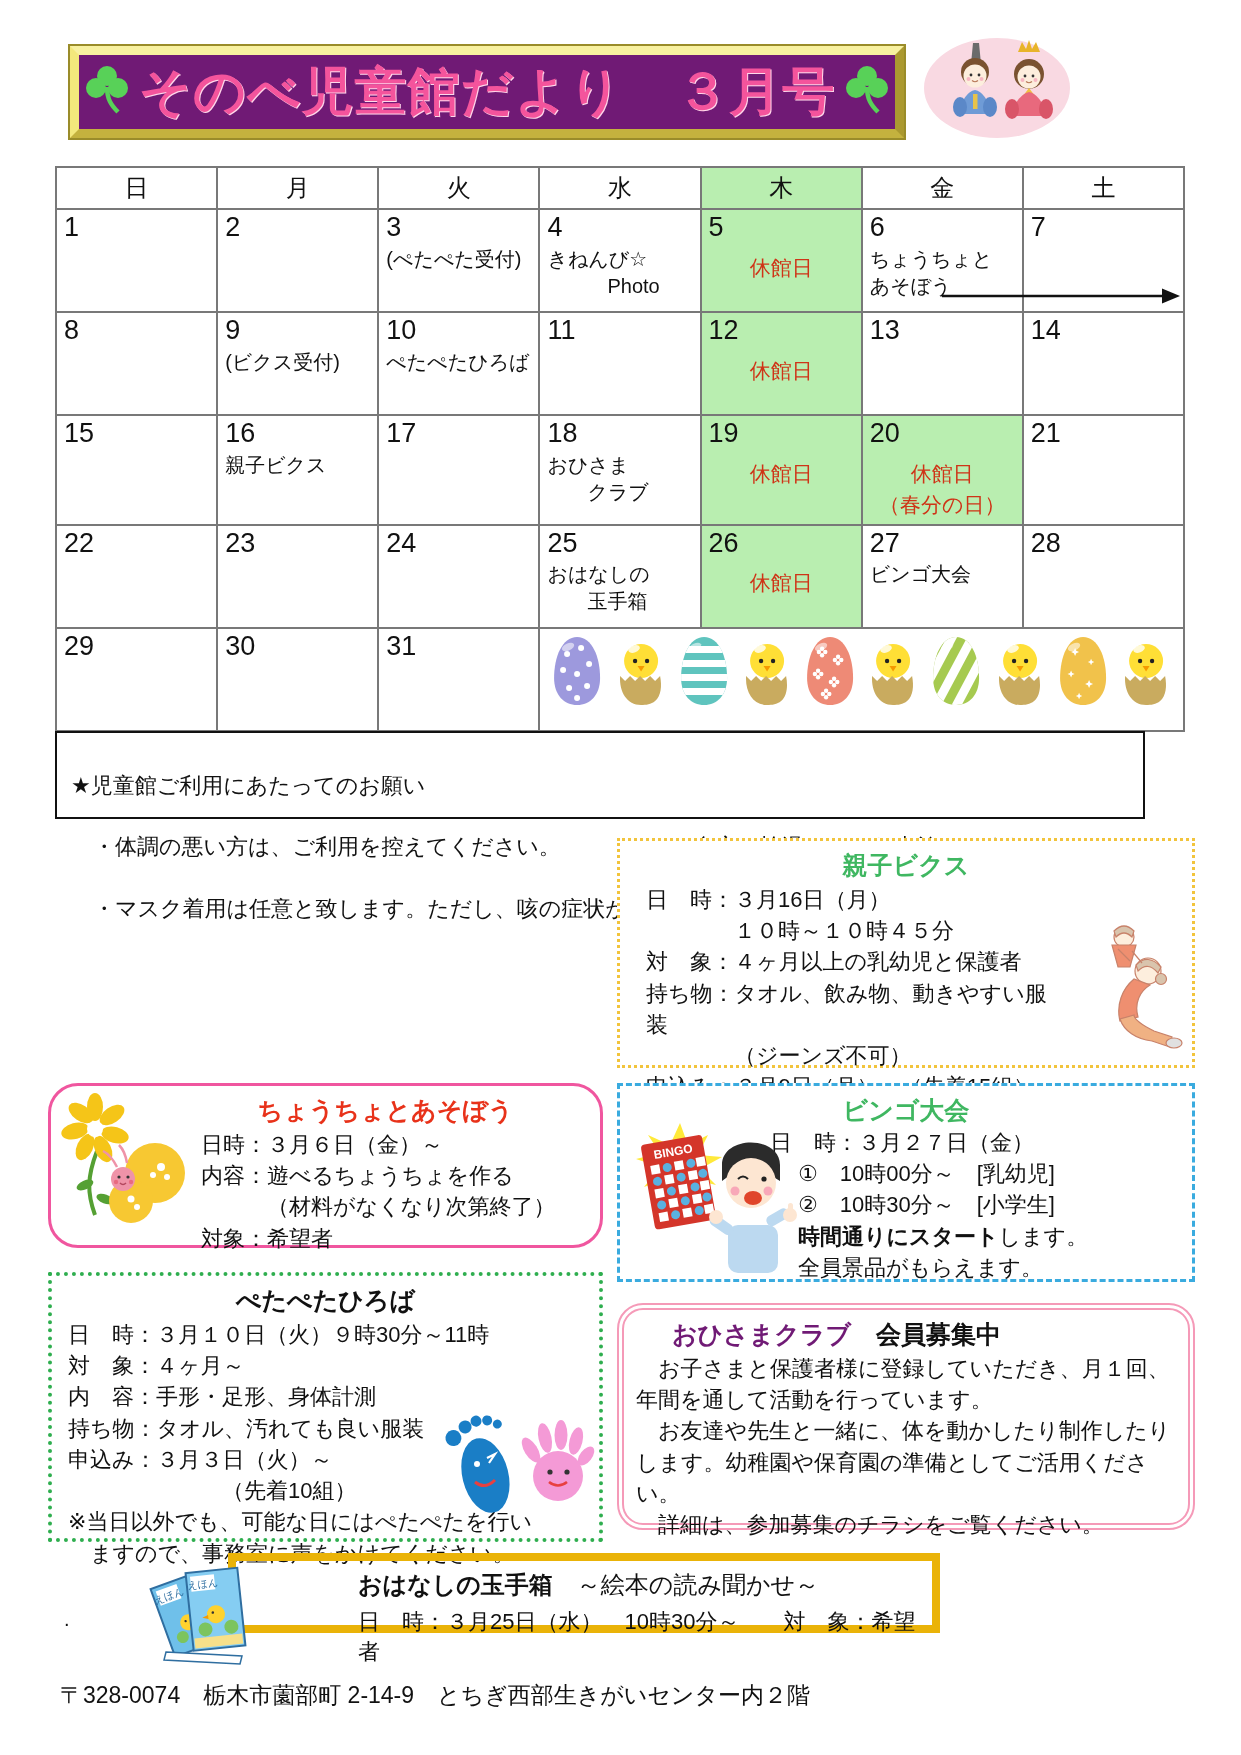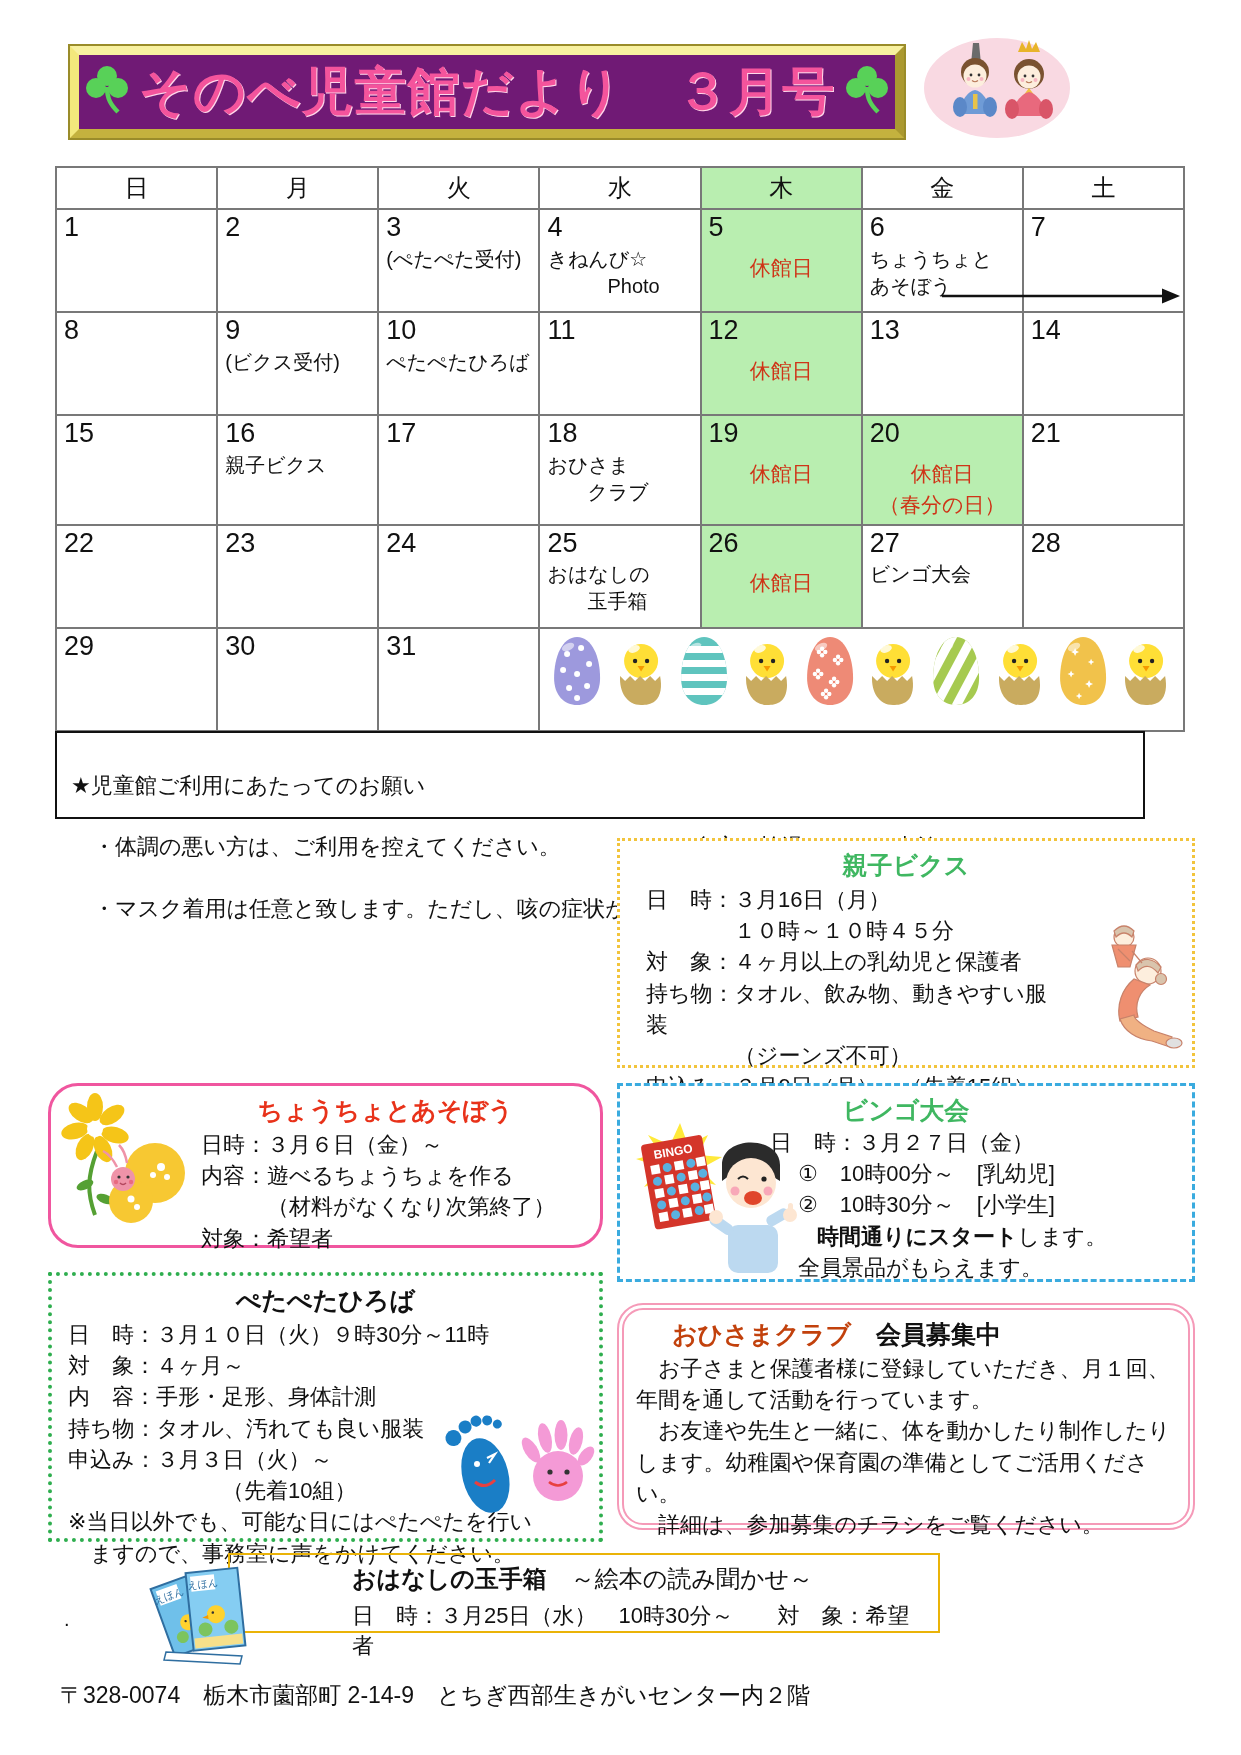--- a/index.html
+++ b/index.html
@@ -48,32 +48,32 @@
   .oyako .bbody { padding-right:130px; }
   .oyako-art { position:absolute; right:0px; bottom:4px; }
   .chocho  { left:48px; top:1083px; width:555px; height:165px; border:3px solid #f0569f; border-radius:30px; }
   .chocho .btitle { color:#e8321a; margin-left:120px; }
   .chocho .bbody { margin-left:150px; padding-left:0; }
   .chocho-art { position:absolute; left:6px; bottom:2px; }
   .bingo   { left:617px; top:1083px; width:578px; height:199px; border:3px dashed #3aabdf; }
   .bingo .btitle { color:#3fb761; }
   .bingo .bline { font-size:22px; line-height:1.42; margin-left:178px; }
   .bingo .bline.center { margin-left:150px; }
-  .bingo .bd { font-weight:bold;margin-left:19px; }
+  .bingo .bd { font-weight:bold; }
   .bingo-art { position:absolute; left:8px; bottom:2px; }
   .petapeta{ left:48px; top:1272px; width:555px; height:270px; border:4px dotted #2fae4f; }
   .petapeta .bbody { padding-left:16px; }
   .peta-art { position:absolute; right:4px; top:108px; }
   .ohisama { left:617px; top:1303px; width:578px; height:227px; border:7px double #f59ab8; border-radius:26px; }
   .ohisama .btitle { text-align:left; padding-left:48px; }
-  .ohisama .t-orange { color:#c2410c; }
+  .ohisama .t-orange { color:#701a75; }
   .ohisama .bbody { padding-left:12px; padding-right:8px; }
   
   .ohanashi { position:absolute; left:228px; top:1553px; width:712px; height:80px;
-    border:2px solid #eab308; box-sizing:border-box; padding:8px 10px 4px 122px; }
+    border:8px solid #eab308; box-sizing:border-box; padding:8px 10px 4px 122px; }
   .ohanashi .oline1 { font-size:24px; }
   .ohanashi .ot { font-weight:bold; }
   .ohanashi .oline2 { font-size:22px; margin-top:6px; }
   .books { position:absolute; left:146px; top:1556px; z-index:2; }
   
   .dot { position:absolute; left:64px; top:1608px; font-size:20px; }
   .footer { position:absolute; left:60px; top:1642px; font-size:23px; line-height:1.55; white-space:pre-line; }
 </style>
 </head>
 <body>

